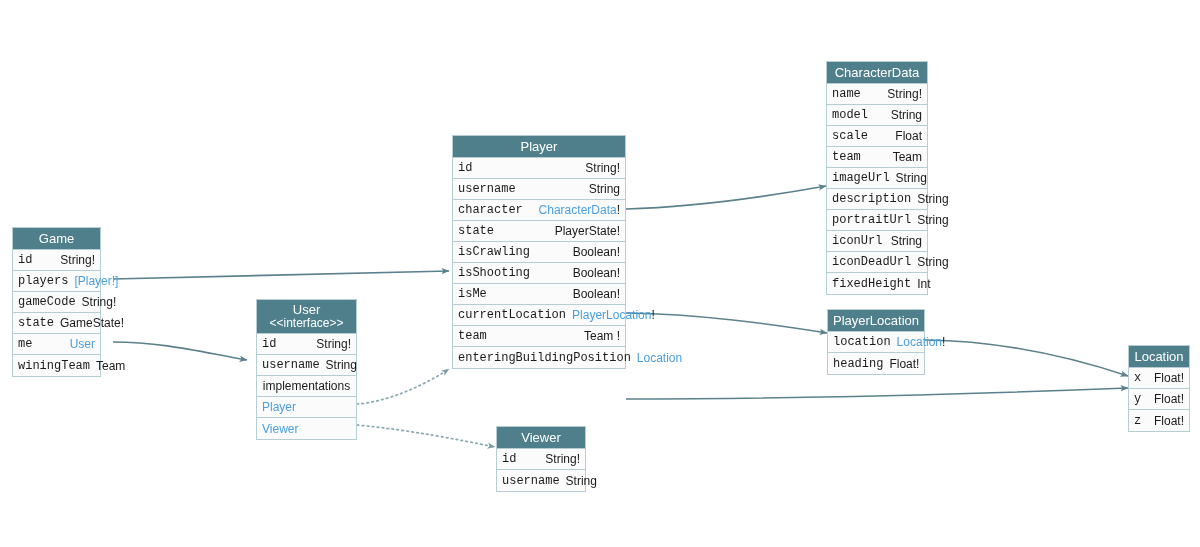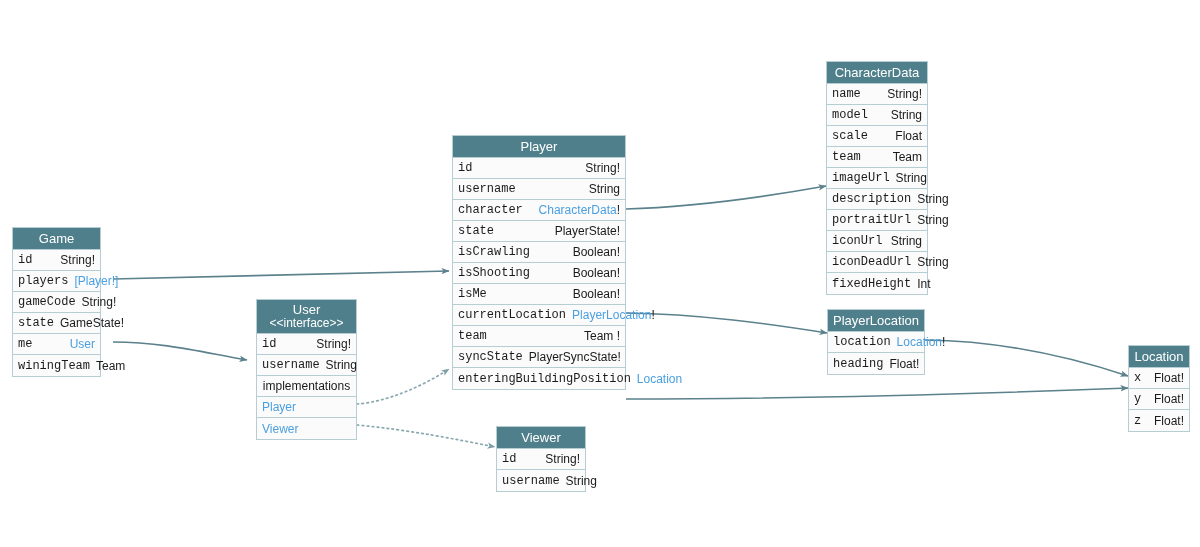--- a/index.html
+++ b/index.html
@@ -217,25 +217,20 @@
       <span class="spacer"></span>
       <span class="ftype link">PlayerLocation</span>
         <span class="bang">!</span>
     </div>
     <div class="row">
       <span class="fname">team</span>
       <span class="spacer"></span>
       <span class="ftype">Team !</span>
     </div>
     <div class="row">
-      <span class="fname">syncState</span>
-      <span class="spacer"></span>
-      <span class="ftype">PlayerSyncState!</span>
-    </div>
-    <div class="row">
       <span class="fname">enteringBuildingPosition</span>
       <span class="spacer"></span>
       <span class="ftype link">Location</span>
     </div>
   </div>
 
   <div class="entity" style="left:496px; top:426px; width:90px;">
     <div class="ent-header">Viewer</div>
     <div class="row">
       <span class="fname">id</span>

